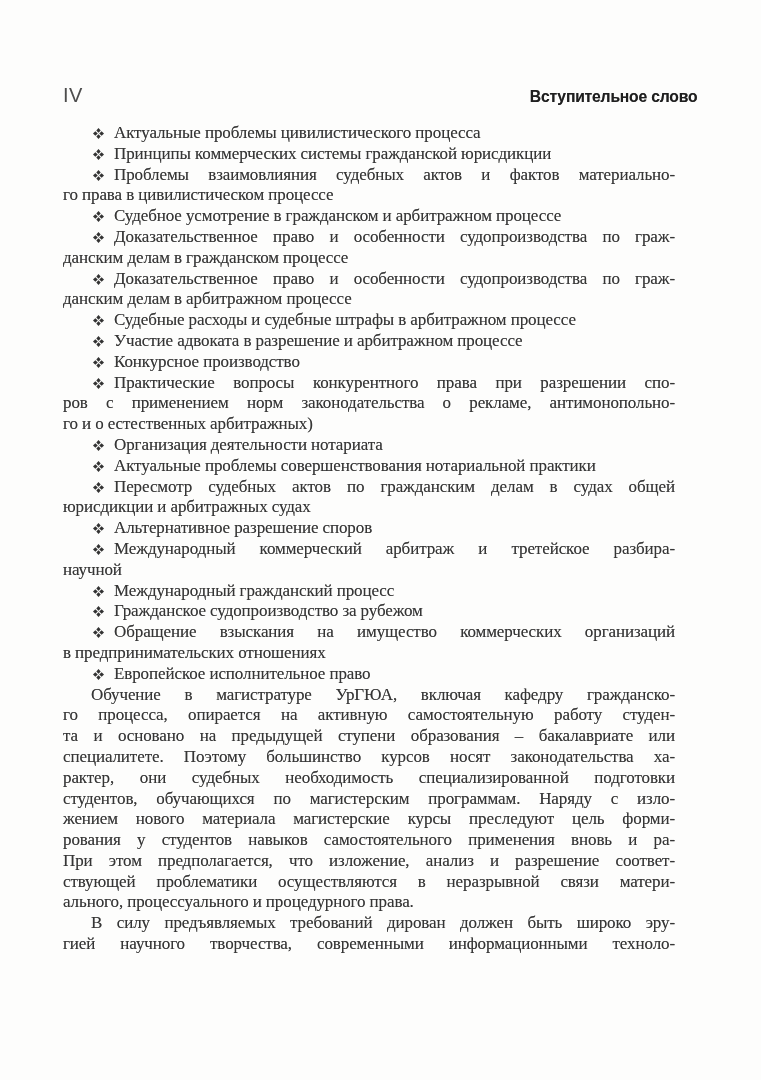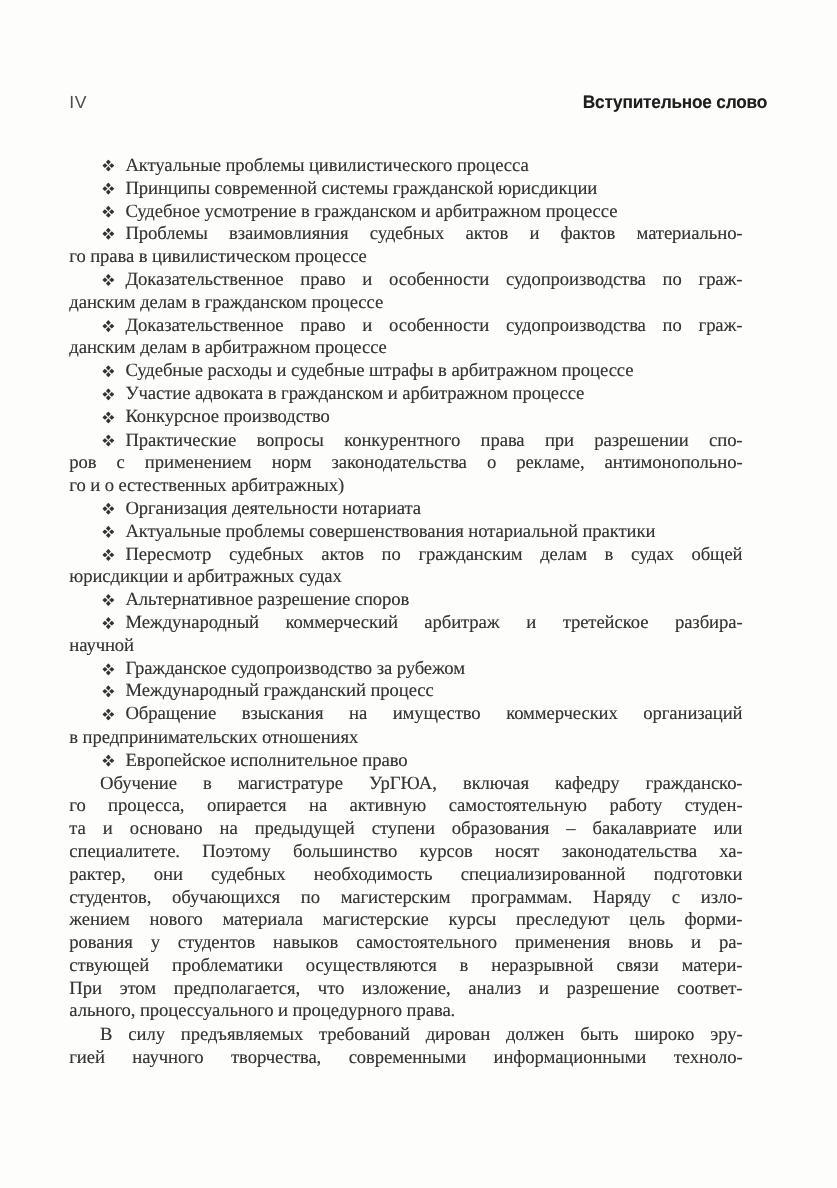--- a/index.html
+++ b/index.html
@@ -14,30 +14,30 @@
     font-family:"Liberation Serif","DejaVu Serif",serif;
     font-size:17px;
     letter-spacing:-0.1px;
   }
   .header{
     position:absolute;left:63px;right:64px;top:84px;
     display:flex;justify-content:space-between;align-items:baseline;
     font-family:"Liberation Sans","DejaVu Sans",sans-serif;
   }
   .pagenum{
-    font-size:16px;font-weight:400;color:#4d4d4d;letter-spacing:0.5px;
+    font-size:20px;font-weight:400;color:#4d4d4d;letter-spacing:0.5px;
   }
   .running{
     font-size:16.5px;font-weight:700;color:#1f1f1f;
     display:inline-block;transform:scaleX(.95);transform-origin:100% 50%;
     letter-spacing:-0.2px;
     text-shadow:0 0 .4px rgba(20,20,20,.55);
   }
   .content{
-    position:absolute;left:63px;top:140px;width:612px;
+    position:absolute;left:63px;top:123px;width:612px;
     line-height:20.8px;
     text-shadow:0 0 .45px rgba(54,54,54,.5);
   }
   .block{margin:0;padding:0}
   .line{min-height:20.8px}
   .line.just{text-align:justify;text-align-last:justify}
   .list-item .line.first{padding-left:30px}
   .paragraph .line.first{padding-left:28px}
   .bullet{display:inline-block;width:11px;margin-right:10px}
   .bullet svg{vertical-align:-1px}
@@ -58,40 +58,40 @@
               <path d="M6.8 6 L9.4 3.6 L12 6 L9.4 8.4 Z"></path>
               <path d="M6 6.8 L8.4 9.4 L6 12 L3.6 9.4 Z"></path>
             </svg></span><span>Актуальные проблемы цивилистического процесса</span></div>
       </div>
       <div class="block list-item">
         <div class="line first"><span class="bullet"><svg width="11" height="11" viewBox="0 0 12 12" fill="#333" xmlns="http://www.w3.org/2000/svg">
               <path d="M6 0 L8.4 2.6 L6 5.2 L3.6 2.6 Z"></path>
               <path d="M0 6 L2.6 3.6 L5.2 6 L2.6 8.4 Z"></path>
               <path d="M6.8 6 L9.4 3.6 L12 6 L9.4 8.4 Z"></path>
               <path d="M6 6.8 L8.4 9.4 L6 12 L3.6 9.4 Z"></path>
-            </svg></span><span>Принципы современной системы гражданской юрисдикции</span></div>
-      </div>
-      <div class="block list-item">
-        <div class="line first"><span class="bullet"><svg width="11" height="11" viewBox="0 0 12 12" fill="#333" xmlns="http://www.w3.org/2000/svg">
-              <path d="M6 0 L8.4 2.6 L6 5.2 L3.6 2.6 Z"></path>
-              <path d="M0 6 L2.6 3.6 L5.2 6 L2.6 8.4 Z"></path>
-              <path d="M6.8 6 L9.4 3.6 L12 6 L9.4 8.4 Z"></path>
-              <path d="M6 6.8 L8.4 9.4 L6 12 L3.6 9.4 Z"></path>
-            </svg></span><span>Судебное усмотрение в гражданском и арбитражном процессе</span></div>
+            </svg></span><span>Принципы коммерческих системы гражданской юрисдикции</span></div>
       </div>
       <div class="block list-item">
         <div class="line first just"><span class="bullet"><svg width="11" height="11" viewBox="0 0 12 12" fill="#333" xmlns="http://www.w3.org/2000/svg">
               <path d="M6 0 L8.4 2.6 L6 5.2 L3.6 2.6 Z"></path>
               <path d="M0 6 L2.6 3.6 L5.2 6 L2.6 8.4 Z"></path>
               <path d="M6.8 6 L9.4 3.6 L12 6 L9.4 8.4 Z"></path>
               <path d="M6 6.8 L8.4 9.4 L6 12 L3.6 9.4 Z"></path>
             </svg></span><span>Проблемы взаимовлияния судебных актов и фактов материально-</span></div>
         <div class="line"><span>го права в цивилистическом процессе</span></div>
       </div>
       <div class="block list-item">
+        <div class="line first"><span class="bullet"><svg width="11" height="11" viewBox="0 0 12 12" fill="#333" xmlns="http://www.w3.org/2000/svg">
+              <path d="M6 0 L8.4 2.6 L6 5.2 L3.6 2.6 Z"></path>
+              <path d="M0 6 L2.6 3.6 L5.2 6 L2.6 8.4 Z"></path>
+              <path d="M6.8 6 L9.4 3.6 L12 6 L9.4 8.4 Z"></path>
+              <path d="M6 6.8 L8.4 9.4 L6 12 L3.6 9.4 Z"></path>
+            </svg></span><span>Судебное усмотрение в гражданском и арбитражном процессе</span></div>
+      </div>
+      <div class="block list-item">
         <div class="line first just"><span class="bullet"><svg width="11" height="11" viewBox="0 0 12 12" fill="#333" xmlns="http://www.w3.org/2000/svg">
               <path d="M6 0 L8.4 2.6 L6 5.2 L3.6 2.6 Z"></path>
               <path d="M0 6 L2.6 3.6 L5.2 6 L2.6 8.4 Z"></path>
               <path d="M6.8 6 L9.4 3.6 L12 6 L9.4 8.4 Z"></path>
               <path d="M6 6.8 L8.4 9.4 L6 12 L3.6 9.4 Z"></path>
             </svg></span><span>Доказательственное право и особенности судопроизводства по граж-</span></div>
         <div class="line"><span>данским делам в гражданском процессе</span></div>
       </div>
       <div class="block list-item">
         <div class="line first just"><span class="bullet"><svg width="11" height="11" viewBox="0 0 12 12" fill="#333" xmlns="http://www.w3.org/2000/svg">
@@ -109,21 +109,21 @@
               <path d="M6.8 6 L9.4 3.6 L12 6 L9.4 8.4 Z"></path>
               <path d="M6 6.8 L8.4 9.4 L6 12 L3.6 9.4 Z"></path>
             </svg></span><span>Судебные расходы и судебные штрафы в арбитражном процессе</span></div>
       </div>
       <div class="block list-item">
         <div class="line first"><span class="bullet"><svg width="11" height="11" viewBox="0 0 12 12" fill="#333" xmlns="http://www.w3.org/2000/svg">
               <path d="M6 0 L8.4 2.6 L6 5.2 L3.6 2.6 Z"></path>
               <path d="M0 6 L2.6 3.6 L5.2 6 L2.6 8.4 Z"></path>
               <path d="M6.8 6 L9.4 3.6 L12 6 L9.4 8.4 Z"></path>
               <path d="M6 6.8 L8.4 9.4 L6 12 L3.6 9.4 Z"></path>
-            </svg></span><span>Участие адвоката в гражданском и арбитражном процессе</span></div>
+            </svg></span><span>Участие адвоката в разрешение и арбитражном процессе</span></div>
       </div>
       <div class="block list-item">
         <div class="line first"><span class="bullet"><svg width="11" height="11" viewBox="0 0 12 12" fill="#333" xmlns="http://www.w3.org/2000/svg">
               <path d="M6 0 L8.4 2.6 L6 5.2 L3.6 2.6 Z"></path>
               <path d="M0 6 L2.6 3.6 L5.2 6 L2.6 8.4 Z"></path>
               <path d="M6.8 6 L9.4 3.6 L12 6 L9.4 8.4 Z"></path>
               <path d="M6 6.8 L8.4 9.4 L6 12 L3.6 9.4 Z"></path>
             </svg></span><span>Конкурсное производство</span></div>
       </div>
       <div class="block list-item">
@@ -177,29 +177,29 @@
               <path d="M6 6.8 L8.4 9.4 L6 12 L3.6 9.4 Z"></path>
             </svg></span><span>Международный коммерческий арбитраж и третейское разбира-</span></div>
         <div class="line"><span>научной</span></div>
       </div>
       <div class="block list-item">
         <div class="line first"><span class="bullet"><svg width="11" height="11" viewBox="0 0 12 12" fill="#333" xmlns="http://www.w3.org/2000/svg">
               <path d="M6 0 L8.4 2.6 L6 5.2 L3.6 2.6 Z"></path>
               <path d="M0 6 L2.6 3.6 L5.2 6 L2.6 8.4 Z"></path>
               <path d="M6.8 6 L9.4 3.6 L12 6 L9.4 8.4 Z"></path>
               <path d="M6 6.8 L8.4 9.4 L6 12 L3.6 9.4 Z"></path>
+            </svg></span><span>Международный гражданский процесс</span></div>
+      </div>
+      <div class="block list-item">
+        <div class="line first"><span class="bullet"><svg width="11" height="11" viewBox="0 0 12 12" fill="#333" xmlns="http://www.w3.org/2000/svg">
+              <path d="M6 0 L8.4 2.6 L6 5.2 L3.6 2.6 Z"></path>
+              <path d="M0 6 L2.6 3.6 L5.2 6 L2.6 8.4 Z"></path>
+              <path d="M6.8 6 L9.4 3.6 L12 6 L9.4 8.4 Z"></path>
+              <path d="M6 6.8 L8.4 9.4 L6 12 L3.6 9.4 Z"></path>
             </svg></span><span>Гражданское судопроизводство за рубежом</span></div>
-      </div>
-      <div class="block list-item">
-        <div class="line first"><span class="bullet"><svg width="11" height="11" viewBox="0 0 12 12" fill="#333" xmlns="http://www.w3.org/2000/svg">
-              <path d="M6 0 L8.4 2.6 L6 5.2 L3.6 2.6 Z"></path>
-              <path d="M0 6 L2.6 3.6 L5.2 6 L2.6 8.4 Z"></path>
-              <path d="M6.8 6 L9.4 3.6 L12 6 L9.4 8.4 Z"></path>
-              <path d="M6 6.8 L8.4 9.4 L6 12 L3.6 9.4 Z"></path>
-            </svg></span><span>Международный гражданский процесс</span></div>
       </div>
       <div class="block list-item">
         <div class="line first just"><span class="bullet"><svg width="11" height="11" viewBox="0 0 12 12" fill="#333" xmlns="http://www.w3.org/2000/svg">
               <path d="M6 0 L8.4 2.6 L6 5.2 L3.6 2.6 Z"></path>
               <path d="M0 6 L2.6 3.6 L5.2 6 L2.6 8.4 Z"></path>
               <path d="M6.8 6 L9.4 3.6 L12 6 L9.4 8.4 Z"></path>
               <path d="M6 6.8 L8.4 9.4 L6 12 L3.6 9.4 Z"></path>
             </svg></span><span>Обращение взыскания на имущество коммерческих организаций</span></div>
         <div class="line"><span>в предпринимательских отношениях</span></div>
       </div>
@@ -213,22 +213,22 @@
       </div>
       <div class="block paragraph">
         <div class="line first just"><span>Обучение в магистратуре УрГЮА, включая кафедру гражданско-</span></div>
         <div class="line just"><span>го процесса, опирается на активную самостоятельную работу студен-</span></div>
         <div class="line just"><span>та и основано на предыдущей ступени образования – бакалавриате или</span></div>
         <div class="line just"><span>специалитете. Поэтому большинство курсов носят законодательства ха-</span></div>
         <div class="line just"><span>рактер, они судебных необходимость специализированной подготовки</span></div>
         <div class="line just"><span>студентов, обучающихся по магистерским программам. Наряду с изло-</span></div>
         <div class="line just"><span>жением нового материала магистерские курсы преследуют цель форми-</span></div>
         <div class="line just"><span>рования у студентов навыков самостоятельного применения вновь и ра-</span></div>
+        <div class="line just"><span>При этом предполагается, что изложение, анализ и разрешение соответ-</span></div>
         <div class="line just"><span>ствующей проблематики осуществляются в неразрывной связи матери-</span></div>
-        <div class="line just"><span>При этом предполагается, что изложение, анализ и разрешение соответ-</span></div>
         <div class="line"><span>ального, процессуального и процедурного права.</span></div>
       </div>
       <div class="block paragraph">
         <div class="line first just"><span>В силу предъявляемых требований дирован должен быть широко эру-</span></div>
         <div class="line just"><span>гией научного творчества, современными информационными техноло-</span></div>
       </div>
     </div>
 </div>
 
 </body></html>

